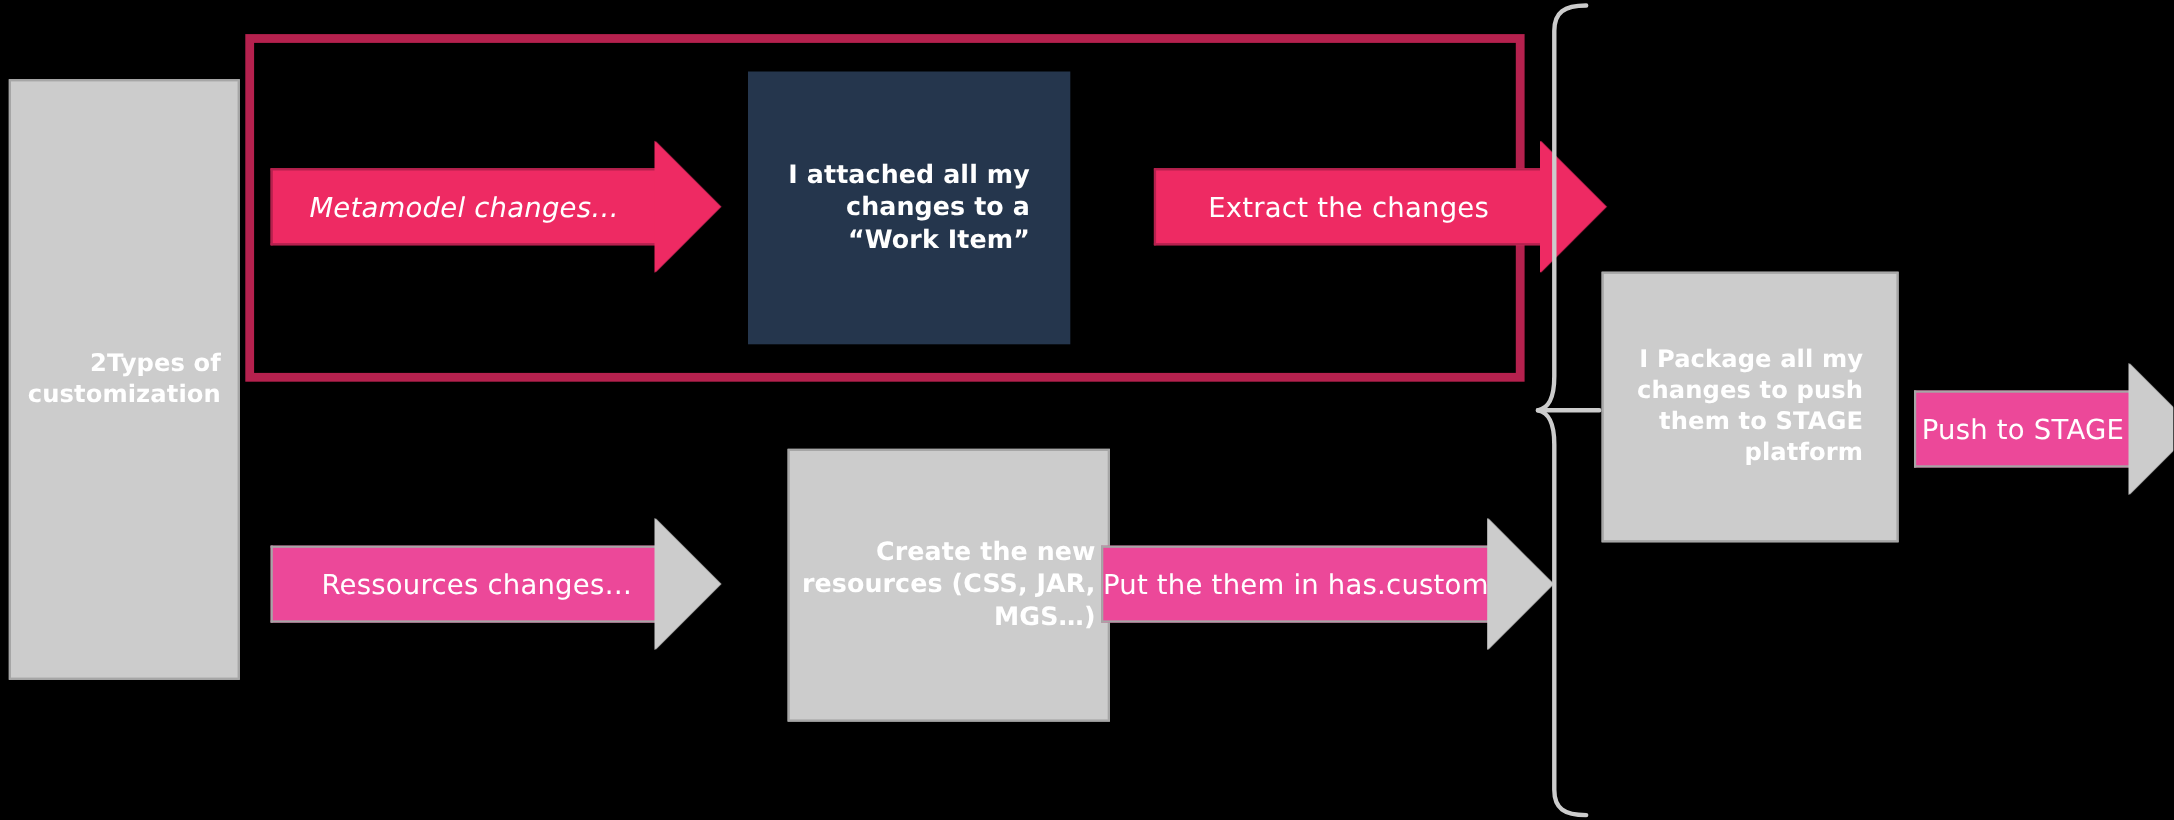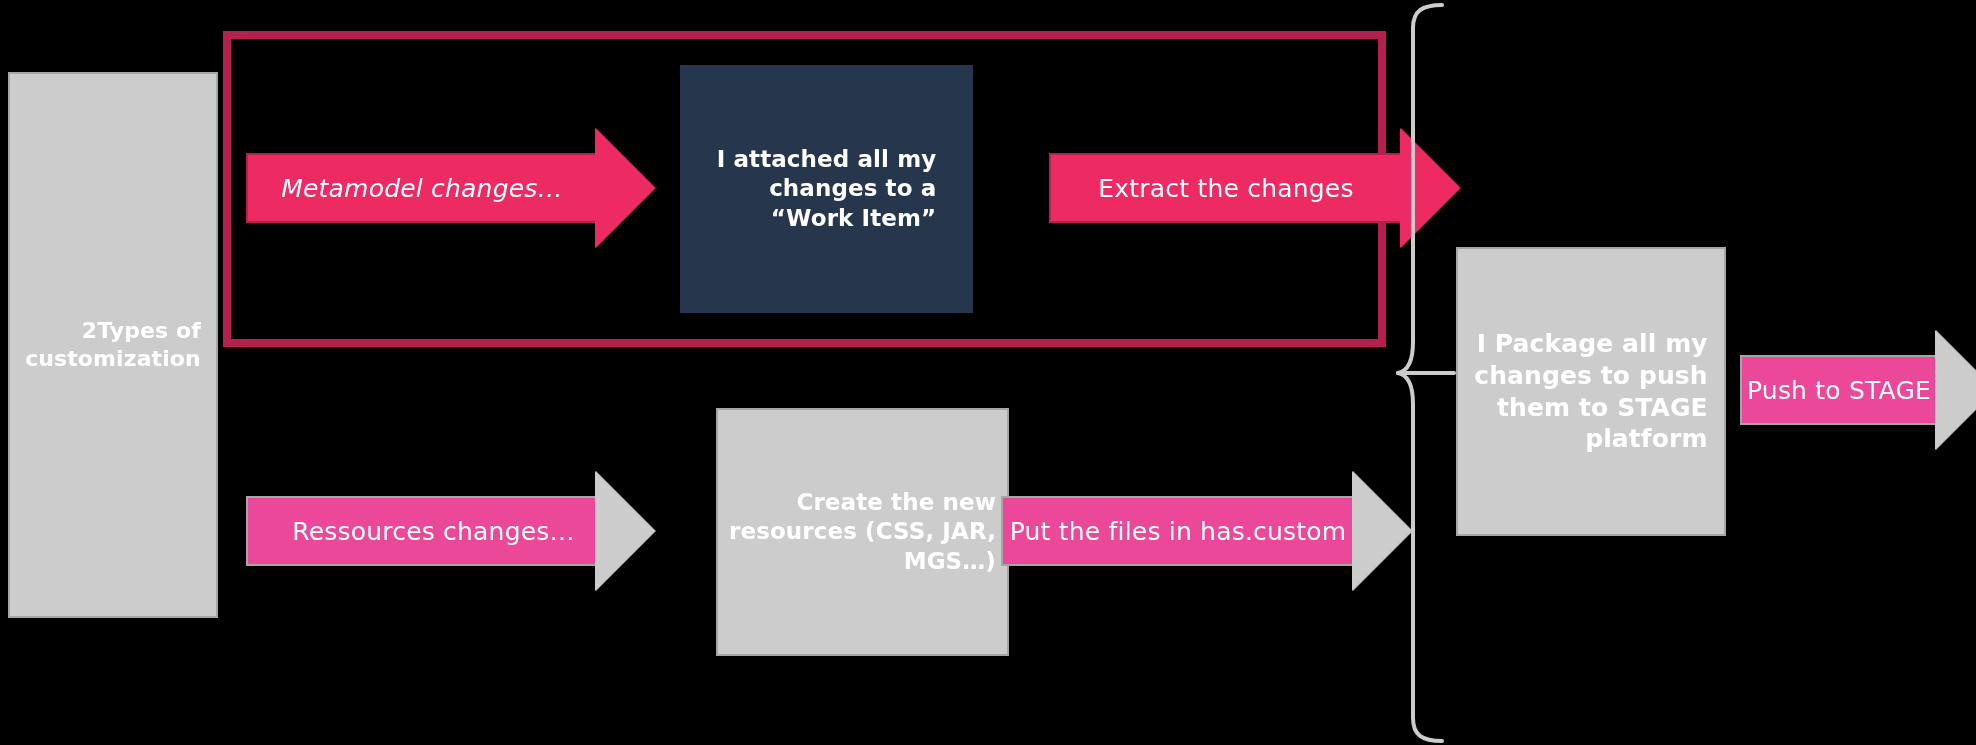--- a/index.html
+++ b/index.html
@@ -152,38 +152,38 @@
   </div>
 
   <div class="box box-gray" style="left:680px; top:408px; width:293px; height:248px; font-size:23px;margin-left:36px;">
     <span class="box-inner">Create the new
 resources (CSS, JAR,
 MGS…)</span>
   </div>
 
   <div class="arrow arrow-gray" style="left:1001px; top:471px; width:410px; height:120px;">
     <div class="shaft" style="left:0; top:25px; width:352px; height:70px;">
-      <span class="arrow-label">Put the files in has.custom</span>
+      <span class="arrow-label">Put the them in has.custom</span>
     </div>
     <div class="head" style="left:351px; top:0;
          border-width:60px 0 60px 60px;"></div>
   </div>
 
   <svg id="brace" style="left:1396px; top:2px;" width="60" height="742" viewBox="0 0 60 742" fill="none">
     <path d="M 46 3
              C 26 3, 17 9, 17 26
              L 17 340
              C 17 360, 12 369, 2 371
              C 12 373, 17 382, 17 402
              L 17 716
              C 17 733, 26 739, 46 739" stroke="#CCCCCC" stroke-width="4" fill="none" stroke-linecap="round" stroke-linejoin="round"></path>
     <path d="M 2 371 L 58 371" stroke="#CCCCCC" stroke-width="4" fill="none" stroke-linecap="round"></path>
   </svg>
 
-  <div class="box box-gray" style="left:1456px; top:247px; width:270px; height:289px; font-size:25px;">
+  <div class="box box-gray" style="left:1456px; top:247px; width:270px; height:246px; font-size:22px;">
     <span class="box-inner">I Package all my
 changes to push
 them to STAGE
 platform</span>
   </div>
 
   <div class="arrow arrow-gray" style="left:1740px; top:330px; width:240px; height:120px;">
     <div class="shaft" style="left:0; top:25px; width:196px; height:70px;">
       <span class="arrow-label">Push to STAGE</span>
     </div>

